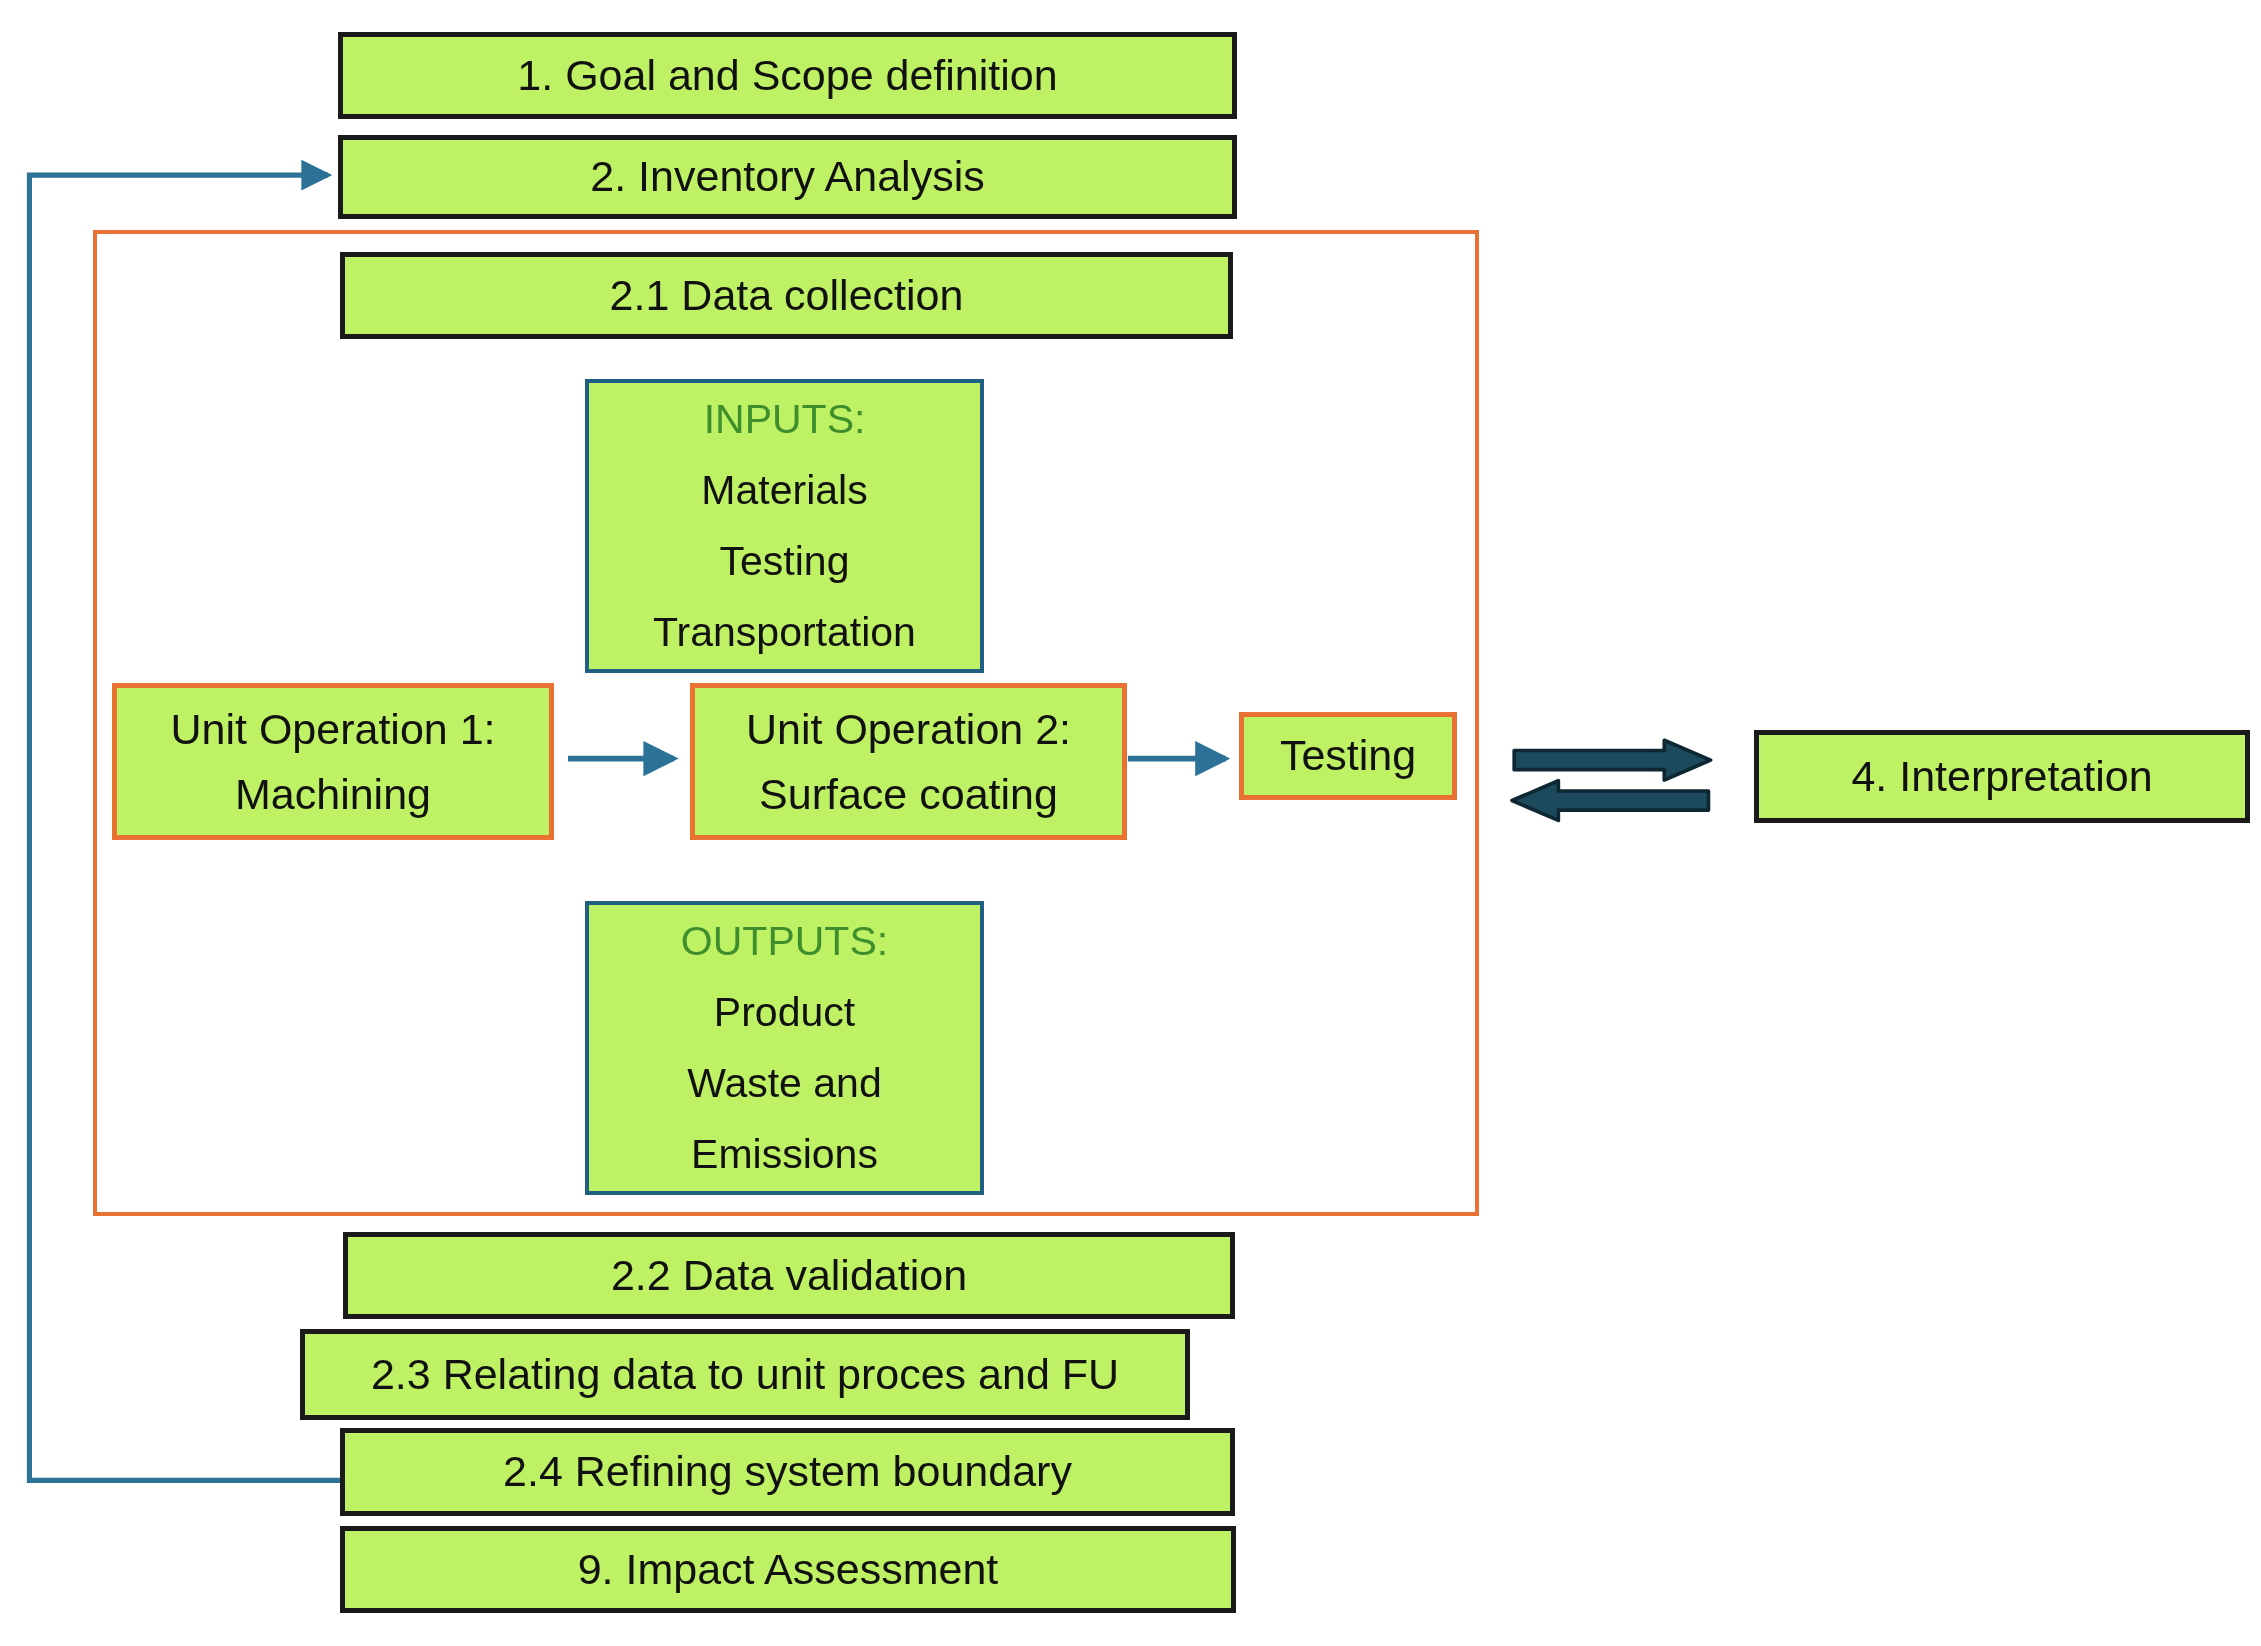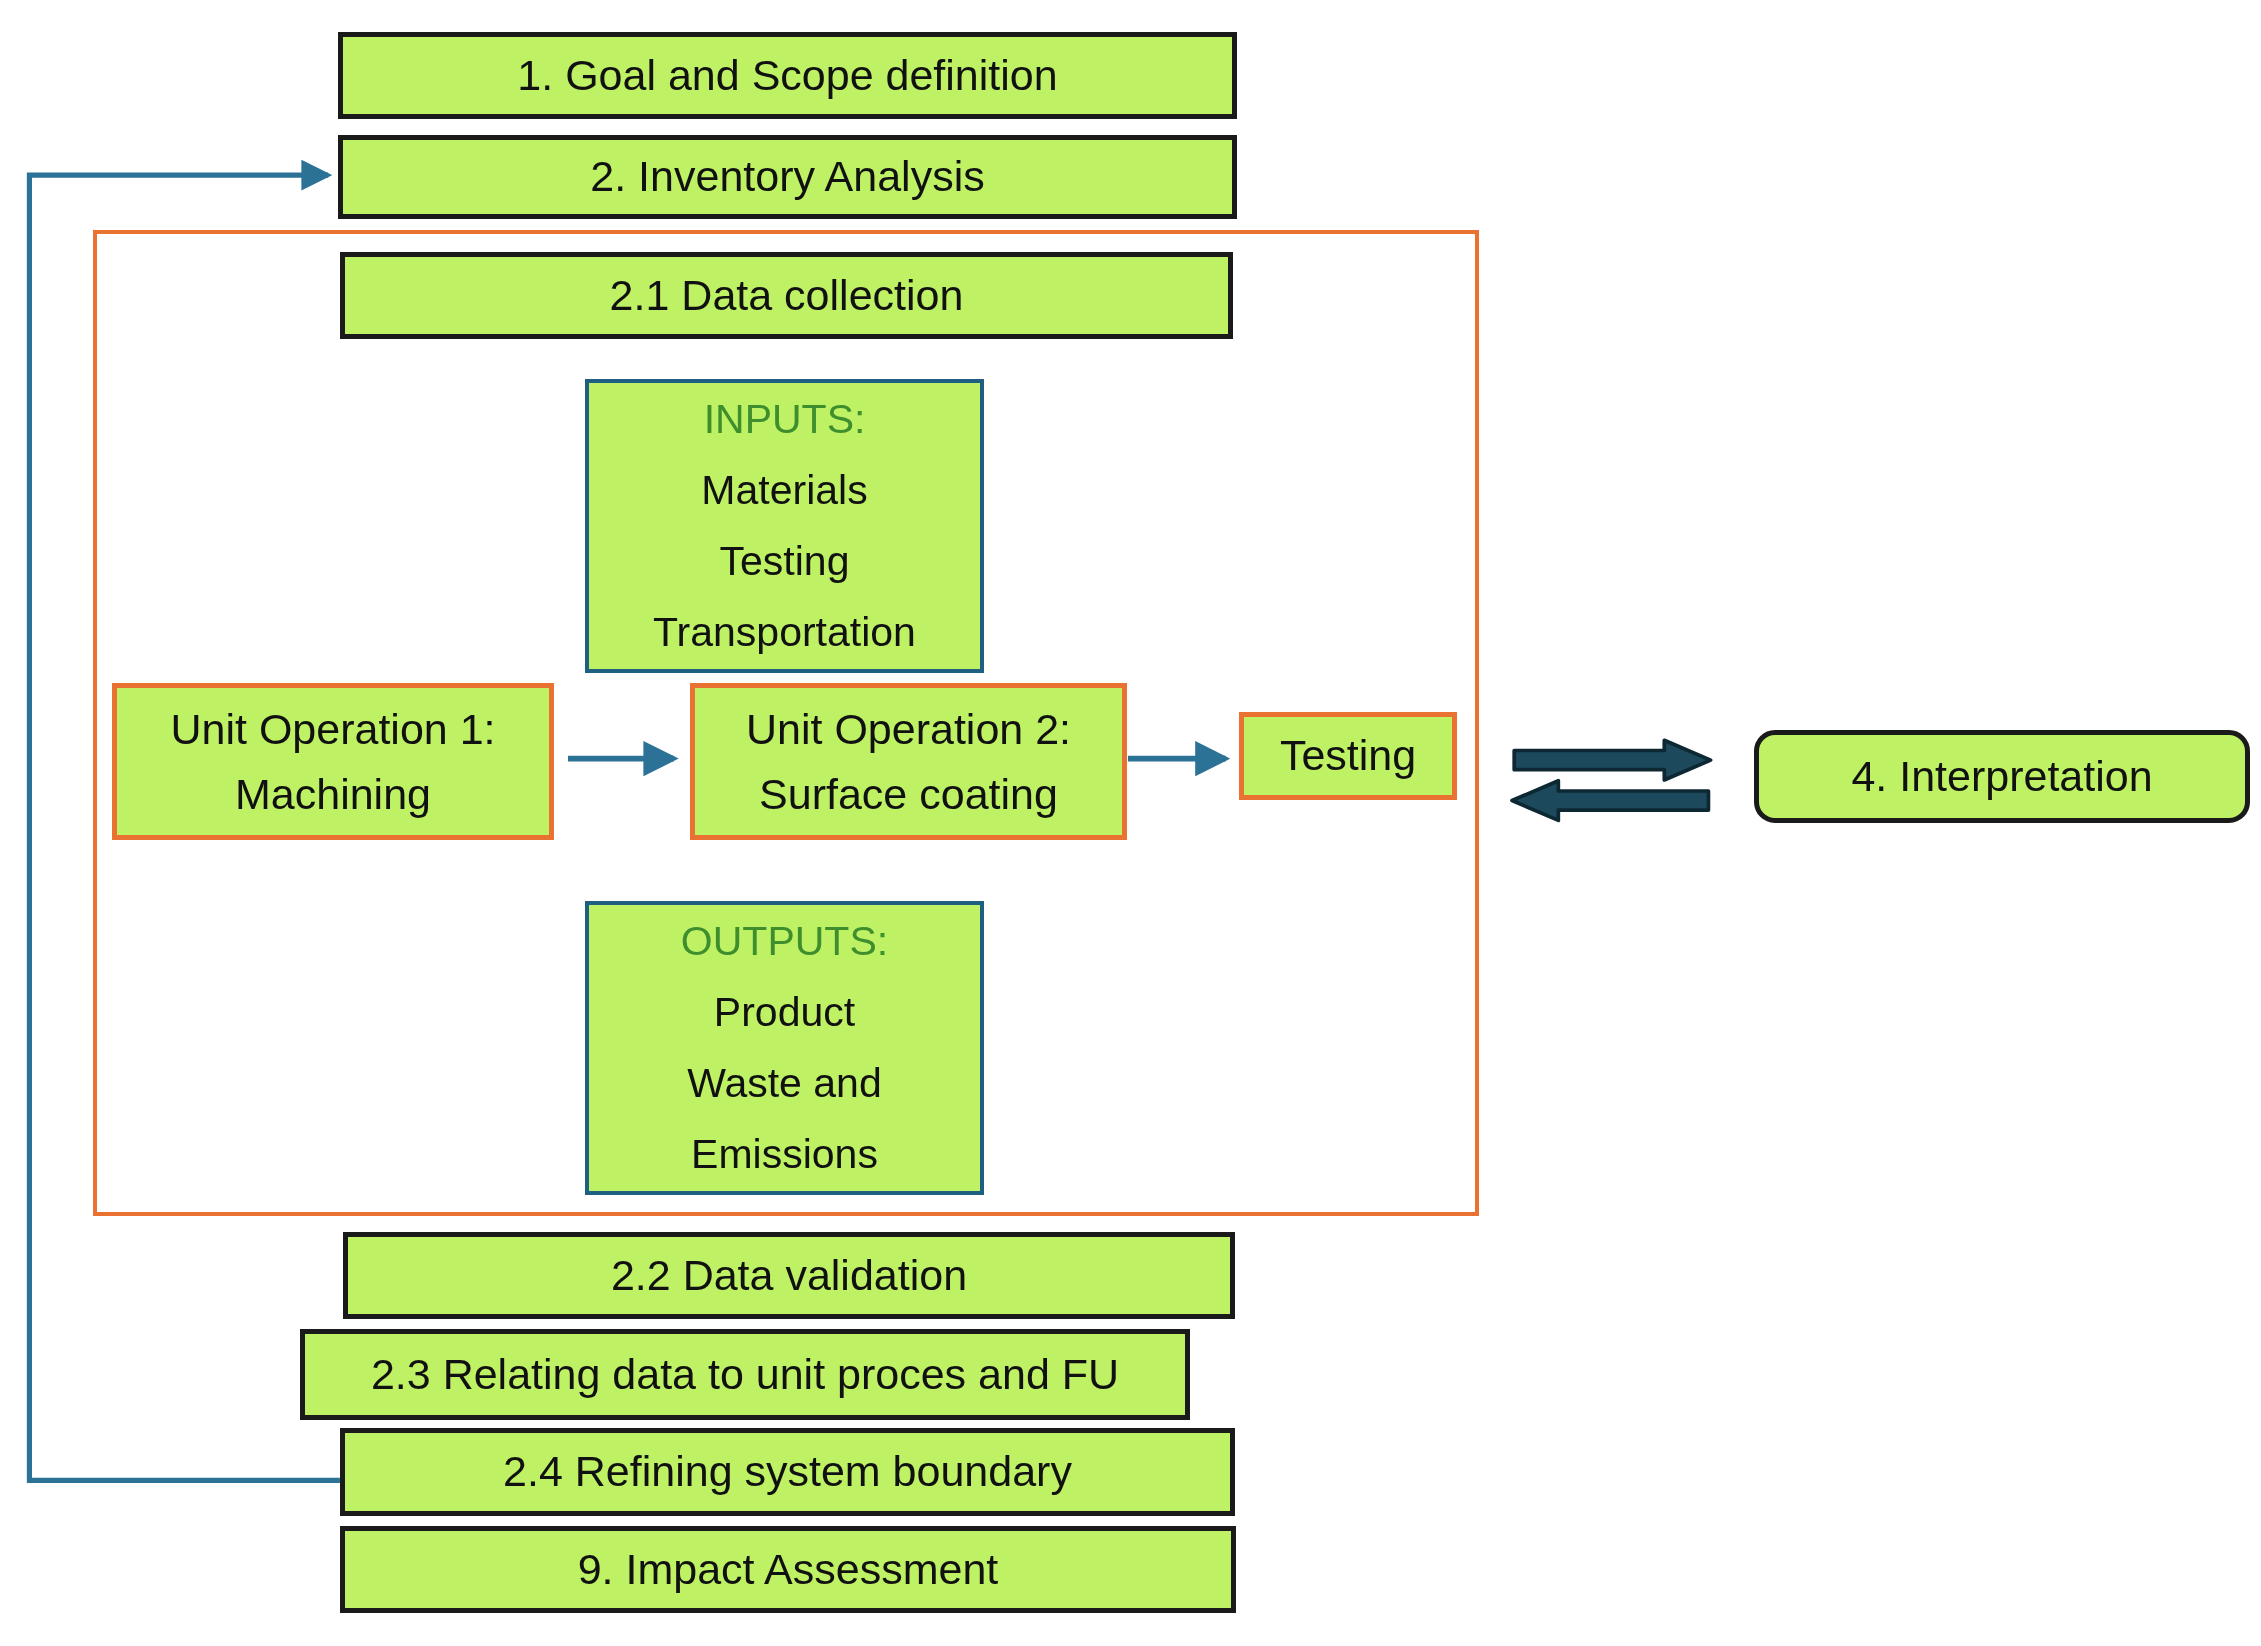--- a/index.html
+++ b/index.html
@@ -48,21 +48,21 @@
   .green{color:var(--label-green);}
   
   #box-step1   {left:338px; top:32px;   width:899px; height:87px;}
   #box-step2   {left:338px; top:135px;  width:899px; height:84px;}
   #orange-container{left:93px; top:230px; width:1386px; height:986px;}
   #box-step21  {left:340px; top:252px;  width:893px; height:87px;}
   #box-inputs  {left:585px; top:379px;  width:399px;  height:294px; font-size:41px; line-height:71px;}
   #box-uo1     {left:112px; top:683px;  width:442px;  height:157px; line-height:65px;}
   #box-uo2     {left:690px; top:683px;  width:437px;  height:157px; line-height:65px;}
   #box-testing {left:1239px;top:712px;  width:218px;  height:88px;}
-  #box-step4   {left:1754px;top:730px;  width:496px;  height:93px;border-radius:21px;}
+  #box-step4   {left:1754px;top:730px;  width:496px;  height:93px;}
   #box-outputs {left:585px; top:901px; width:399px;  height:294px; font-size:41px; line-height:71px;}
   #box-step22  {left:343px; top:1232px; width:892px; height:87px;}
   #box-step23  {left:300px; top:1329px; width:890px; height:91px;}
   #box-step24  {left:340px; top:1428px; width:895px; height:88px;}
   #box-step3   {left:340px; top:1526px; width:896px; height:87px;}
   
   .overlay{
     position:absolute;left:0;top:0;width:2261px;height:1646px;
     z-index:3;pointer-events:none;
   }

